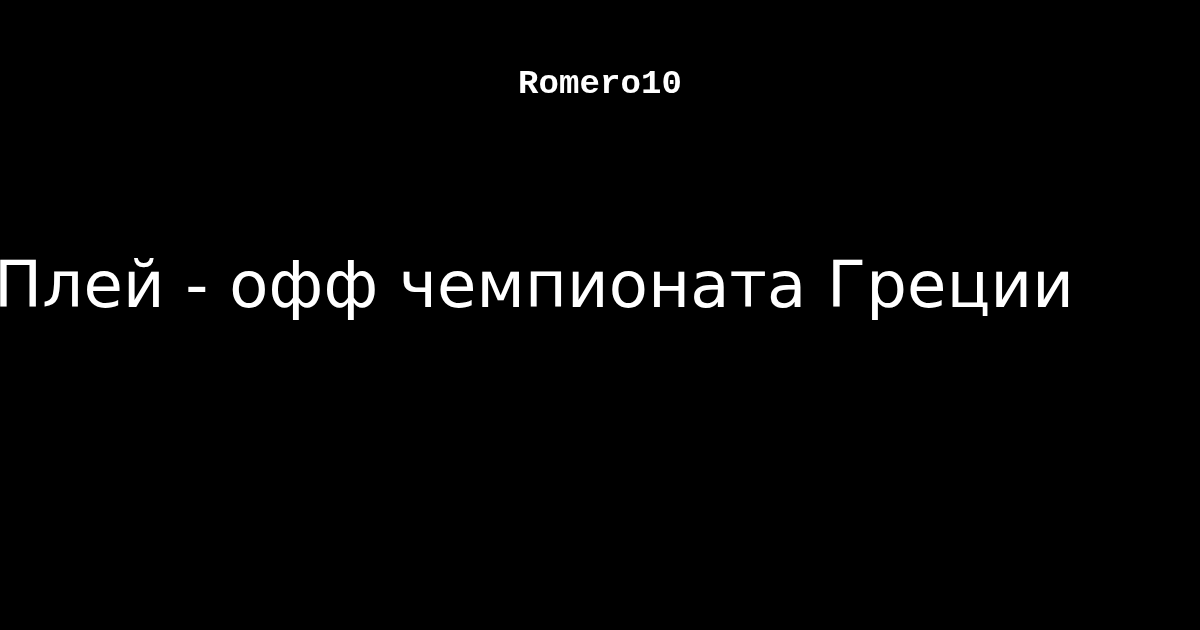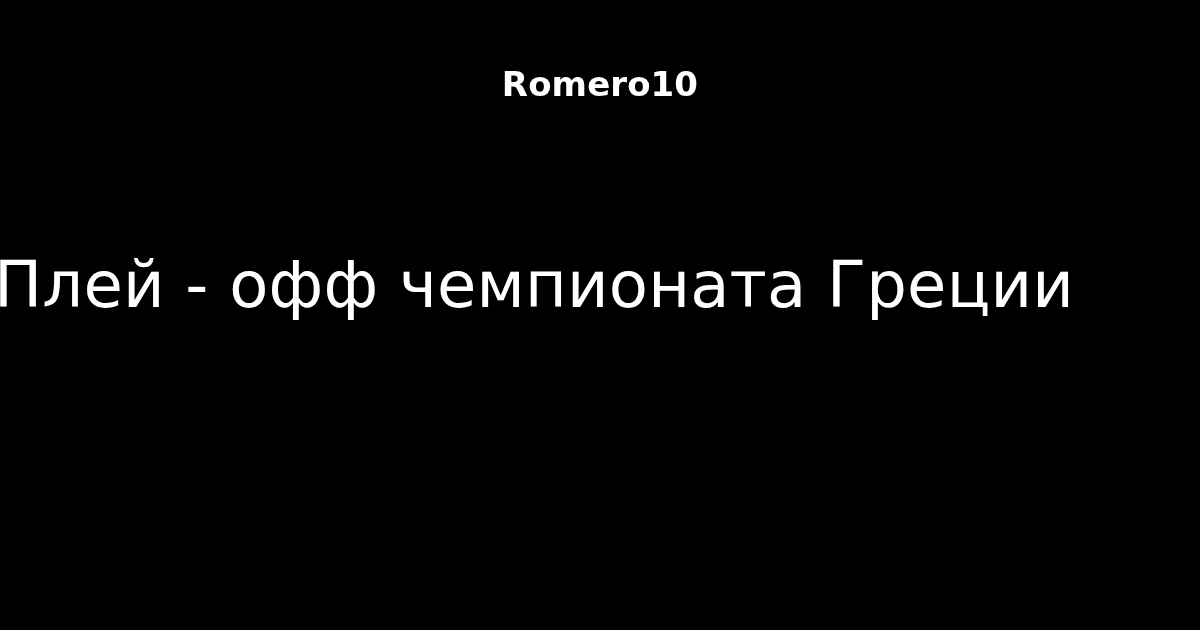--- a/index.html
+++ b/index.html
@@ -26,20 +26,21 @@
   .byline-row {
     position: absolute;
     top: 0;
     left: 0;
     width: 1200px;
     height: 118px;
     display: flex;
     align-items: flex-end;
     justify-content: center;
     pointer-events: none;
+    font-family: Liberation Mono, monospace;
   }
 
   .byline {
     display: block;
     color: #ffffff;
     font-size: 34px;
     font-weight: 600;
     line-height: 1;
     letter-spacing: 0.1px;
     white-space: nowrap;

